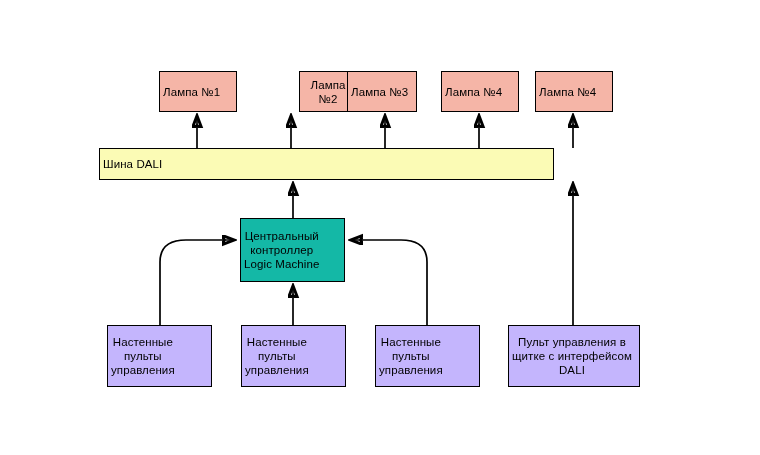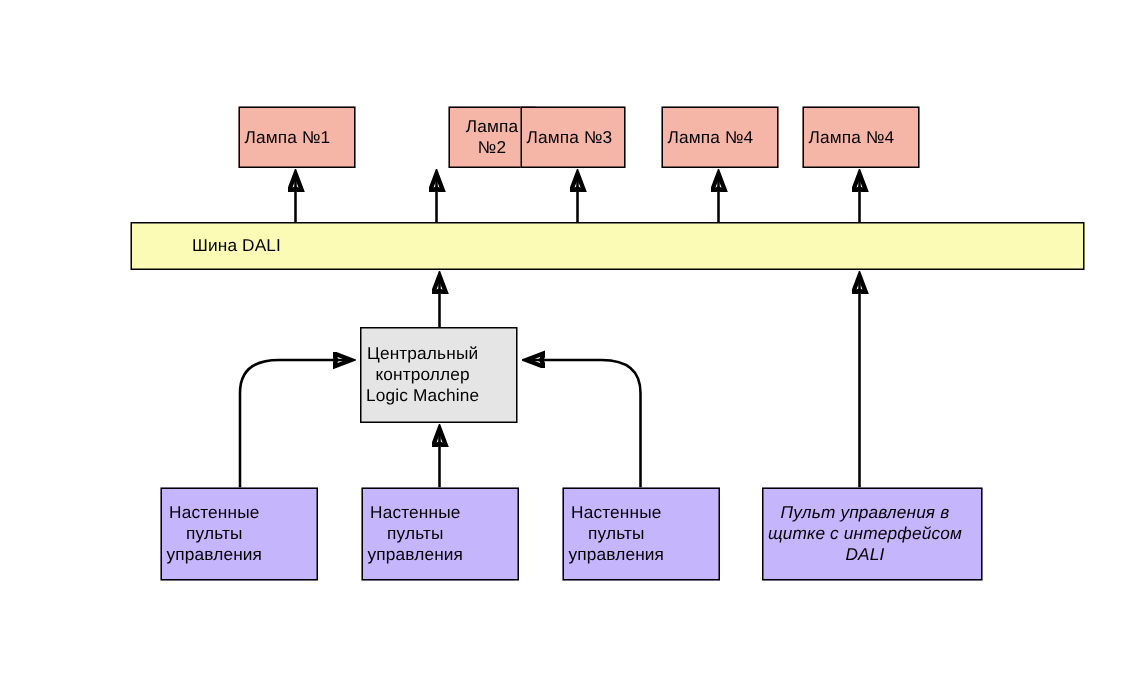--- a/index.html
+++ b/index.html
@@ -30,21 +30,21 @@
     align-items: center;
     justify-content: flex-start;
     text-align: center;
     font-size: 11.5px;
     line-height: 14px;
     color: #000000;
     letter-spacing: 0.1px;
   }
   .node-lamp       { background: #f5b5a7; }
   .node-bus        { background: #fbfbb5; }
-  .node-controller { background: #e5e5e5; }
+  .node-controller { background: #14b8a6; }
   .node-panel      { background: #c4b5fd; }
   .node-label {
     display: block;
     white-space: pre-line;
     padding: 0 3px;
   }
   svg.edges {
     position: absolute;
     left: 0;
     top: 0;
@@ -97,21 +97,21 @@
   <div class="node node-lamp" style="left:347px; top:71px; width:70px; height:41px;">
     <span class="node-label">Лампа №3</span>
   </div>
   <div class="node node-lamp" style="left:441px; top:71px; width:78px; height:41px;">
     <span class="node-label">Лампа №4</span>
   </div>
   <div class="node node-lamp" style="left:535px; top:71px; width:78px; height:41px;">
     <span class="node-label">Лампа №4</span>
   </div>
 
-  <div class="node node-bus" style="left:87px; top:148px; width:636px; height:32px;padding-left:37px;">
+  <div class="node node-bus" style="left:99px; top:148px; width:455px; height:32px;">
     <span class="node-label">Шина DALI</span>
   </div>
 
   <div class="node node-controller" style="left:240px; top:218px; width:105px; height:64px;">
     <span class="node-label">Центральный
 контроллер
 Logic Machine</span>
   </div>
 
   <div class="node node-panel" style="left:107px; top:325px; width:105px; height:62px;">
@@ -122,19 +122,19 @@
   <div class="node node-panel" style="left:241px; top:325px; width:105px; height:62px;">
     <span class="node-label">Настенные
 пульты
 управления</span>
   </div>
   <div class="node node-panel" style="left:375px; top:325px; width:105px; height:62px;">
     <span class="node-label">Настенные
 пульты
 управления</span>
   </div>
-  <div class="node node-panel" style="left:508px; top:325px; width:147px; height:62px;font-style:italic;">
+  <div class="node node-panel" style="left:508px; top:325px; width:132px; height:62px;">
     <span class="node-label">Пульт управления в
 щитке с интерфейсом
 DALI</span>
   </div>
 
 </div>
 
 </body></html>

